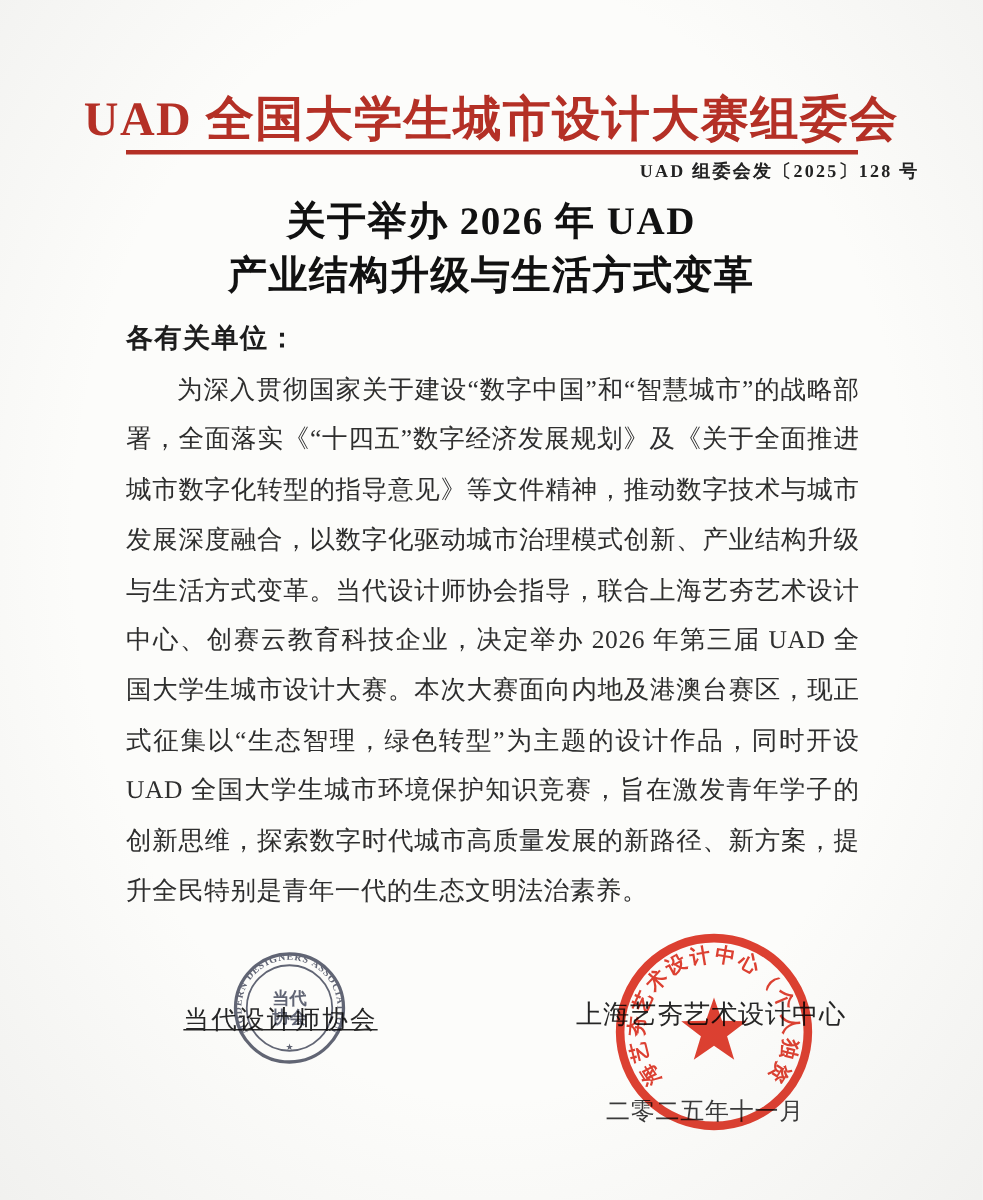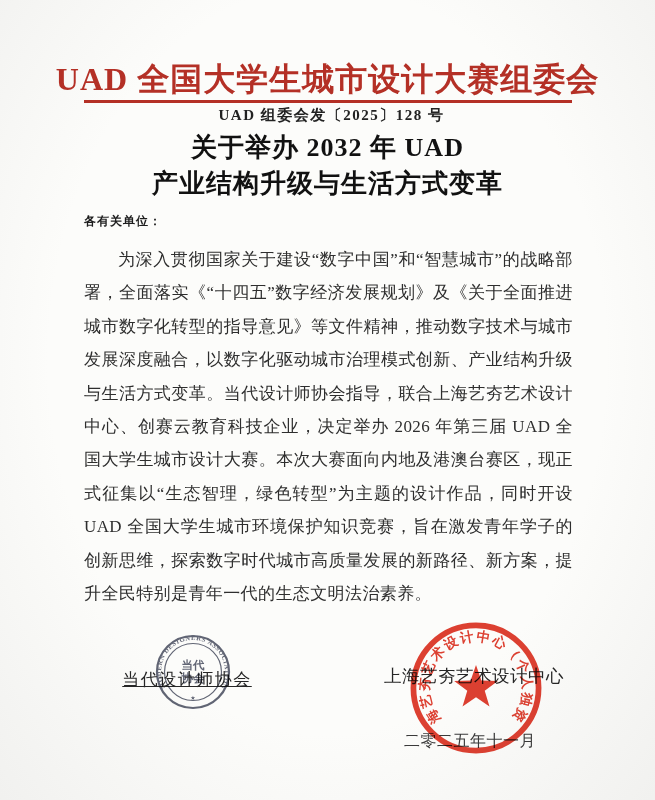--- a/index.html
+++ b/index.html
@@ -27,36 +27,36 @@
     color:var(--red);
     letter-spacing:1px;
     white-space:nowrap;
   }
   .red-rule{
     position:absolute;left:84px;right:83px;top:100px;
     height:3px;background:var(--red);
   }
   .doc-number{
     position:absolute;left:50px;right:42px;top:106px;
-    text-align:center;
-    font-size:15px;font-weight:bold;
+    text-align:right;
+    font-size:12px;font-weight:bold;
     color:#222;
     letter-spacing:1.5px;
   }
   .doc-title{
     position:absolute;left:42px;right:42px;top:130px;
     text-align:center;color:#111;
   }
   .doc-title .line{
     font-size:26px;font-weight:bold;
     line-height:36px;letter-spacing:1px;
   }
   .salutation{
     position:absolute;left:84px;top:213px;
-    font-size:12px;font-weight:bold;color:#1d1d1d;
+    font-size:18px;font-weight:bold;color:#1d1d1d;
     letter-spacing:1px;
   }
   .body-text{
     position:absolute;left:84px;top:243px;width:489px;
     font-size:17px;line-height:33.4px;
     color:var(--body-ink);
     text-align:justify;
     text-indent:2em;
     letter-spacing:0.4px;
   }
@@ -87,21 +87,21 @@
 </head>
 <body>
 
 <div class="page">
 
   <div class="org-title">UAD 全国大学生城市设计大赛组委会</div>
   <div class="red-rule"></div>
   <div class="doc-number">UAD 组委会发〔2025〕128 号</div>
 
   <div class="doc-title">
-    <div class="line">关于举办 2032 年 UAD</div>
+    <div class="line">关于举办 2026 年 UAD</div>
     <div class="line">产业结构升级与生活方式变革</div>
   </div>
 
   <div class="salutation">各有关单位：</div>
 
   <div class="body-text">为深入贯彻国家关于建设“数字中国”和“智慧城市”的战略部署，全面落实《“十四五”数字经济发展规划》及《关于全面推进城市数字化转型的指导意见》等文件精神，推动数字技术与城市发展深度融合，以数字化驱动城市治理模式创新、产业结构升级与生活方式变革。当代设计师协会指导，联合上海艺夯艺术设计中心、创赛云教育科技企业，决定举办 2026 年第三届 UAD 全国大学生城市设计大赛。本次大赛面向内地及港澳台赛区，现正式征集以“生态智理，绿色转型”为主题的设计作品，同时开设 UAD 全国大学生城市环境保护知识竞赛，旨在激发青年学子的创新思维，探索数字时代城市高质量发展的新路径、新方案，提升全民特别是青年一代的生态文明法治素养。</div>
 
   <div class="sig-left">当代设计师协会</div>
   <div class="sig-right">上海艺夯艺术设计中心</div>
   <div class="doc-date">二零二五年十一月</div>

